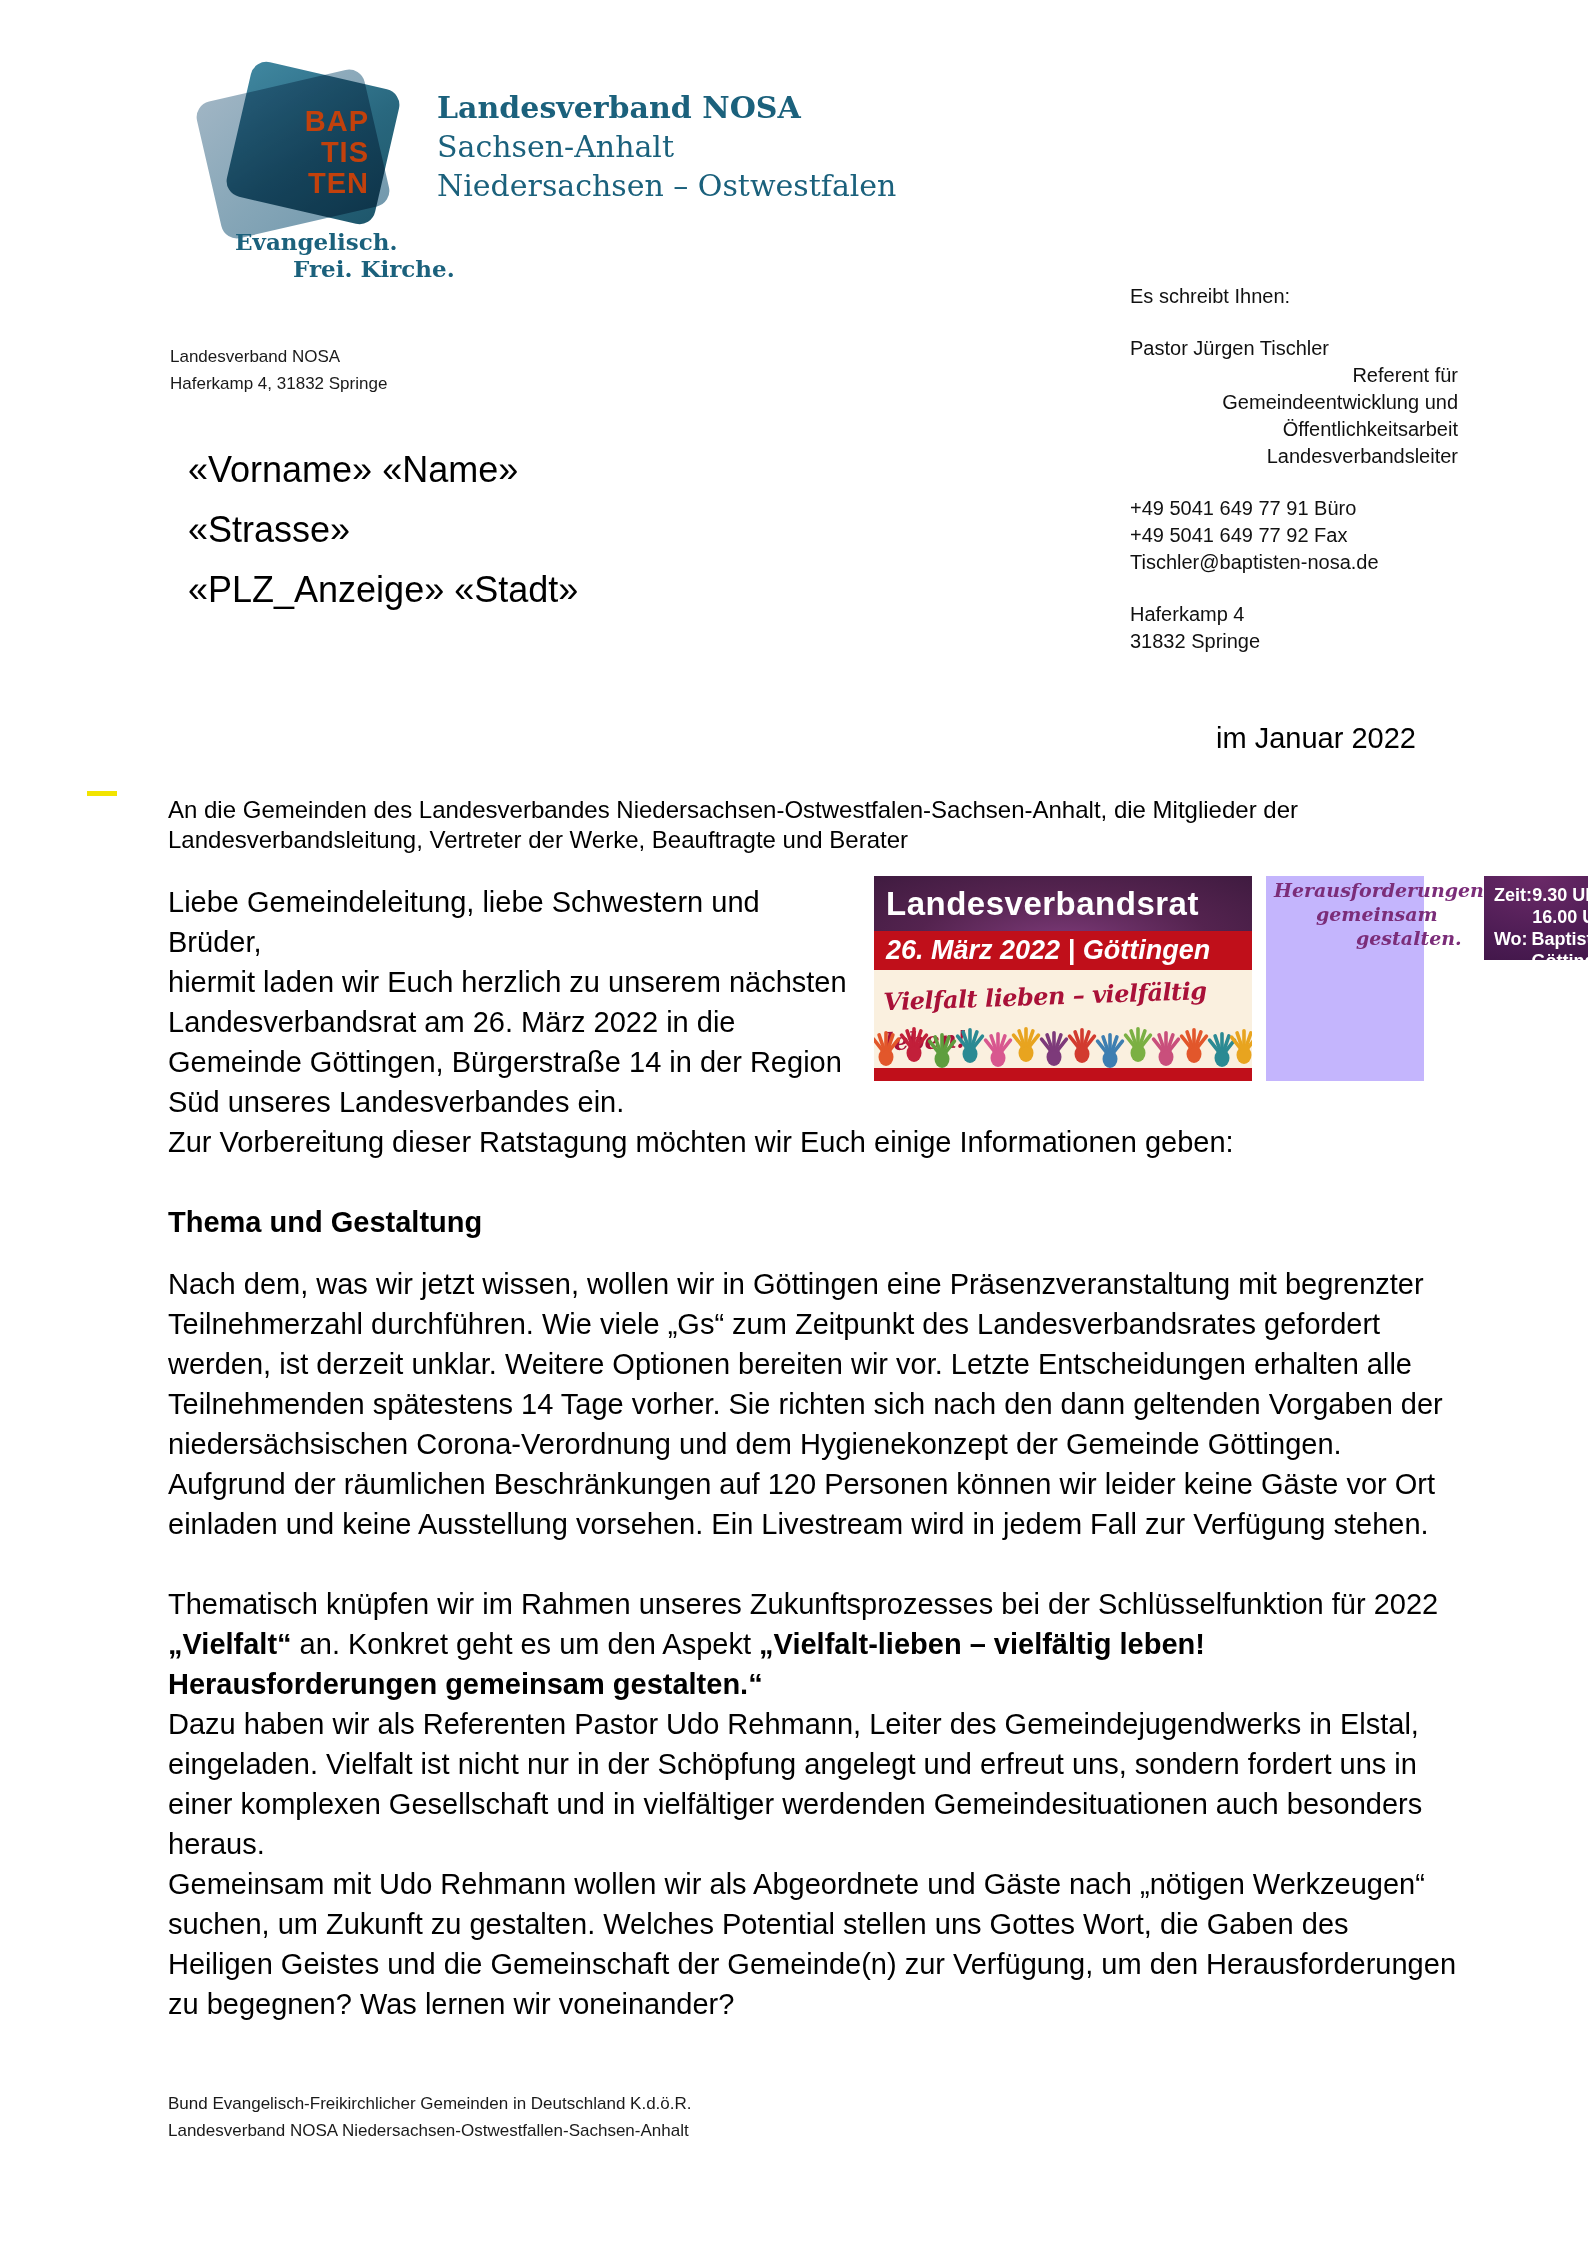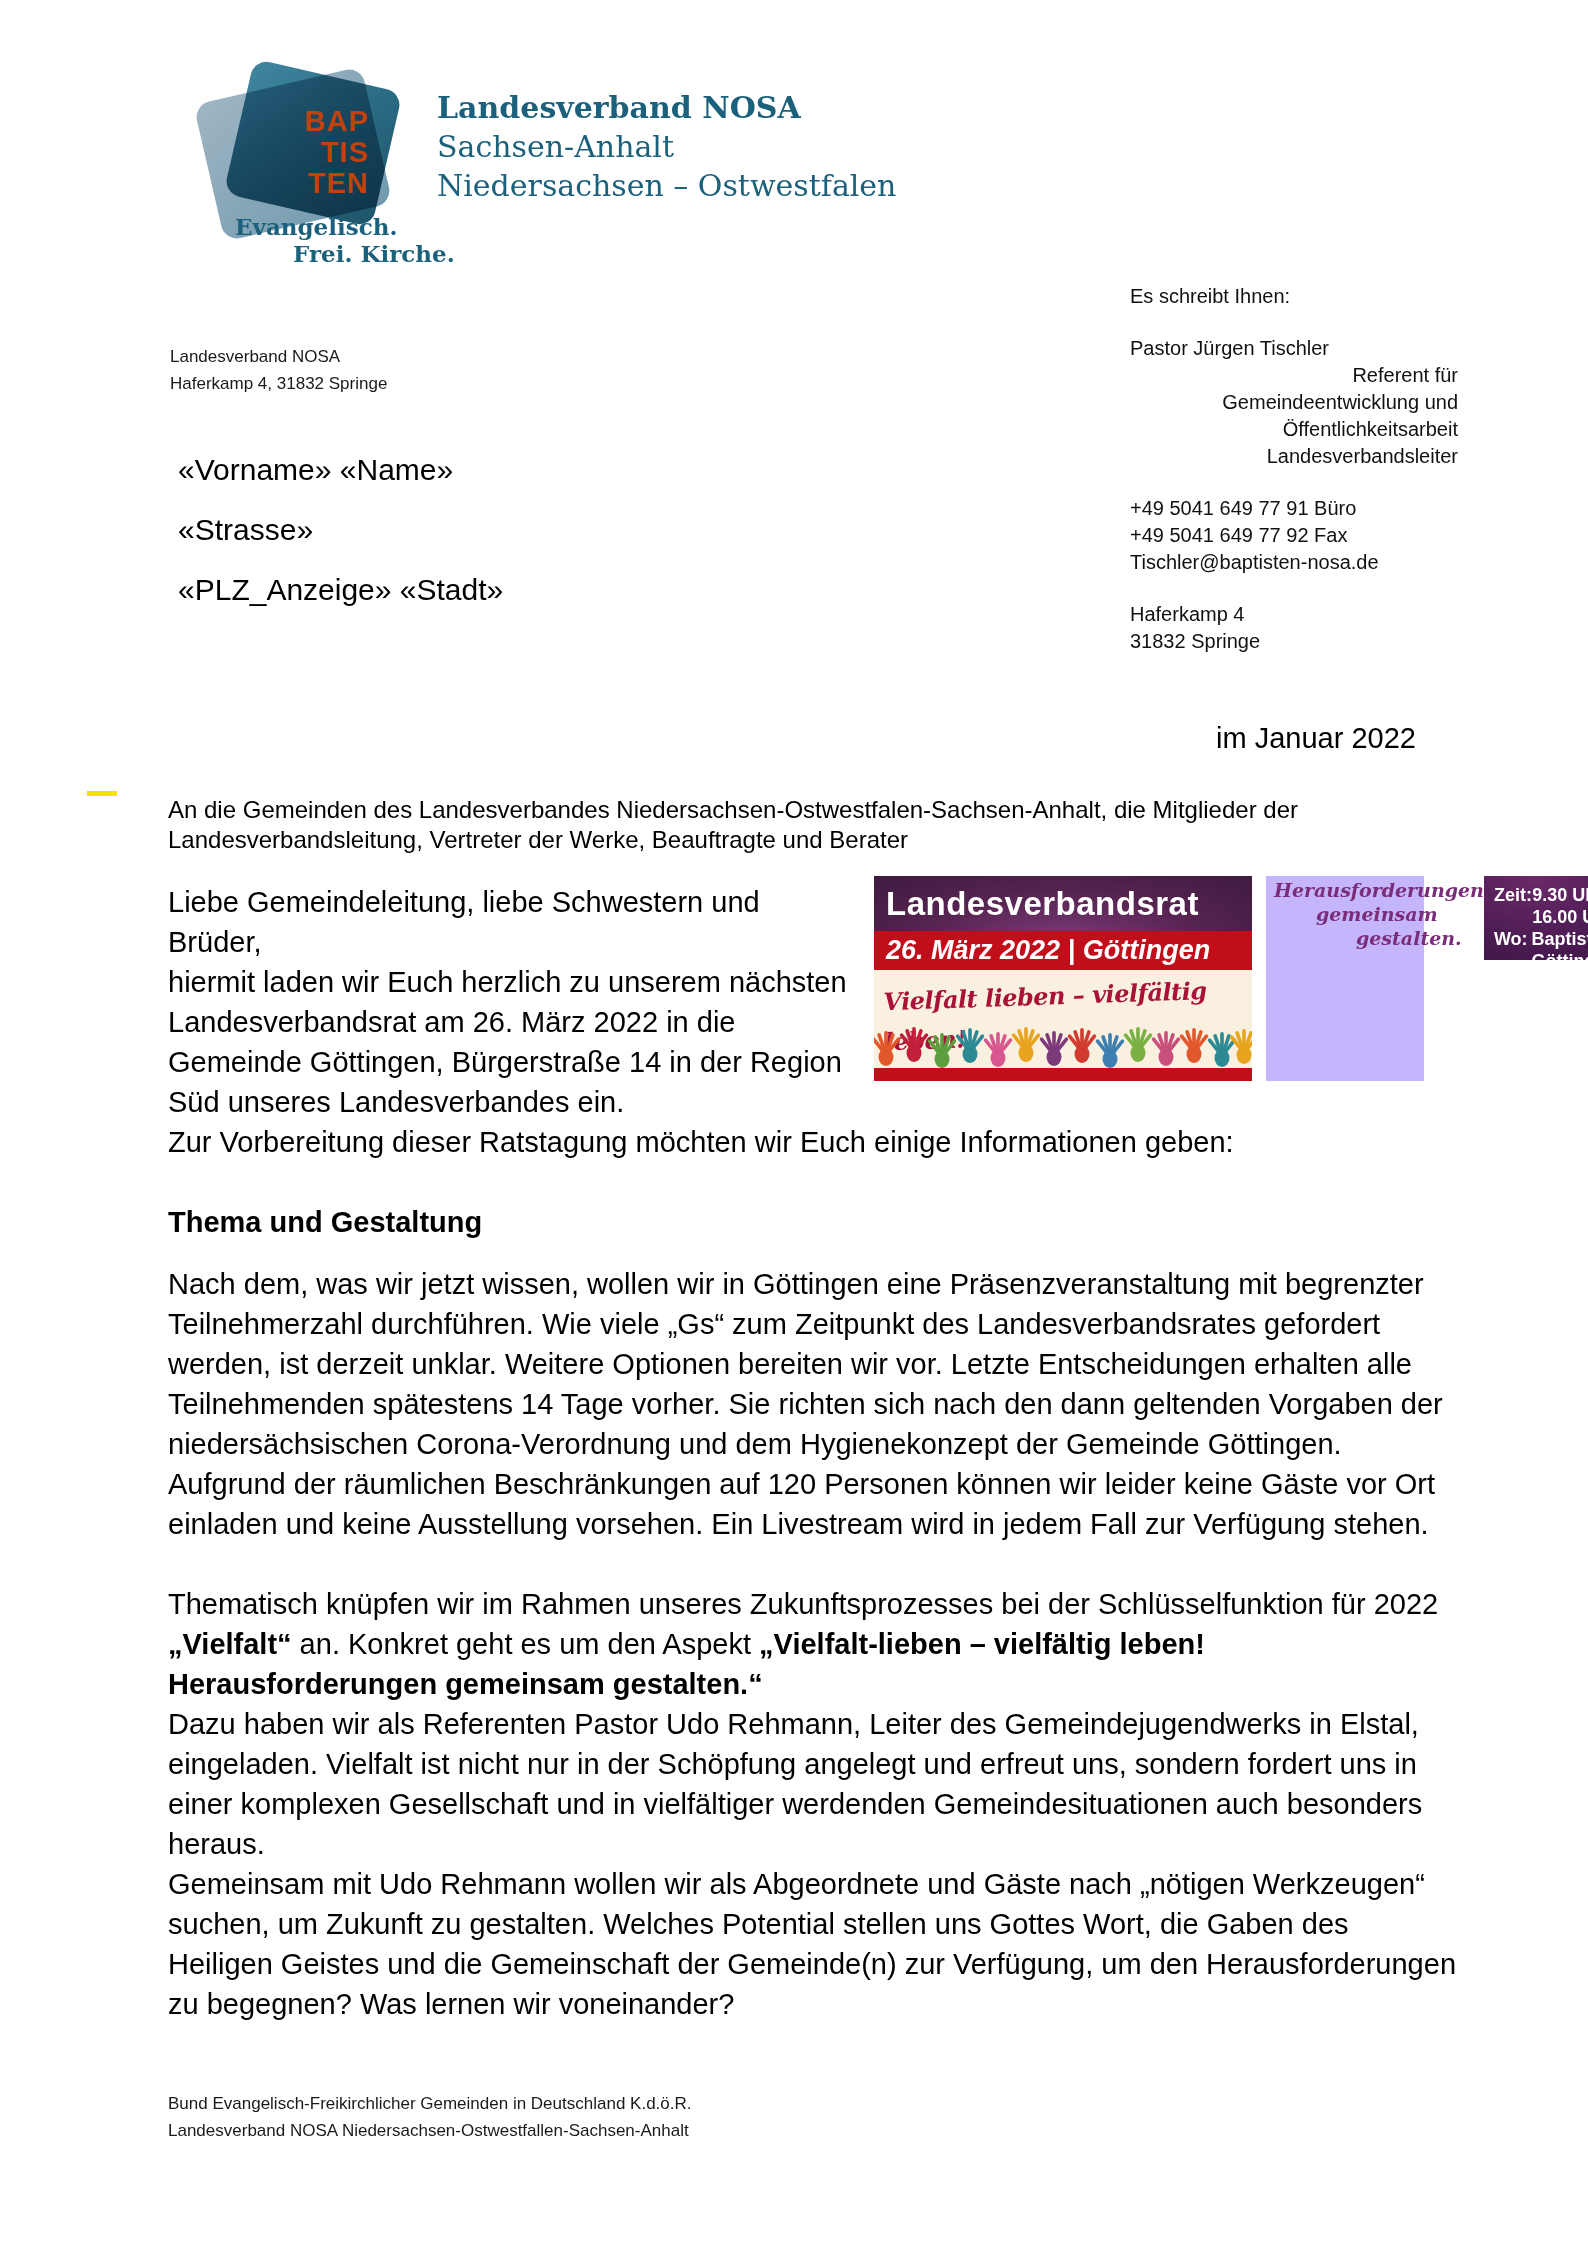--- a/index.html
+++ b/index.html
@@ -20,33 +20,33 @@
   .logo-shape-front {
     position:absolute; left:32px; top:8px; width:152px; height:138px;
     background:linear-gradient(135deg,#35809b 0%,#1d6078 55%,#124d63 100%);
     border-radius:16px; transform:rotate(13deg); mix-blend-mode:multiply; opacity:.95;
   }
   .logo-text {
     position:absolute; left:42px; top:40px; width:122px; text-align:right;
     color:#c2410c; font-weight:bold; font-size:29px; line-height:31px; letter-spacing:1px;
   }
   .brand-tagline {
-    position:absolute; left:235px; top:213px; color:#1b617c;
+    position:absolute; left:235px; top:228px; color:#1b617c;
     font-family:"DejaVu Serif", serif; font-weight:bold; font-size:23px; line-height:27px;
   }
   .brand-tagline .indent { margin-left:58px; }
 
   
   .brand { position:absolute; left:437px; top:88px; color:#1b617c;
     font-family:"DejaVu Serif", serif; font-size:30px; line-height:39px; }
   .brand .bold { font-weight:bold; }
 
   
   .sender-line { position:absolute; left:170px; top:343px; font-size:17px; line-height:27px; color:#1a1a1a; }
-  .recipient  { position:absolute; left:178px; top:455px; font-size:30px; line-height:30px; }
+  .recipient  { position:absolute; left:188px; top:455px; font-size:36px; line-height:30px; }
   .recipient div { margin-bottom:30px; }
 
   
   .contact { position:absolute; left:1130px; top:283px; width:328px; font-size:20px; line-height:27px; color:#111; }
   .contact .gap-s { height:25px; }
   .contact .roles { text-align:right; }
   .letter-date { position:absolute; left:1216px; top:722px; font-size:29px; }
 
   
   .fold-mark { position:absolute; left:87px; top:791px; width:30px; height:5px; background:#f2e400; }

